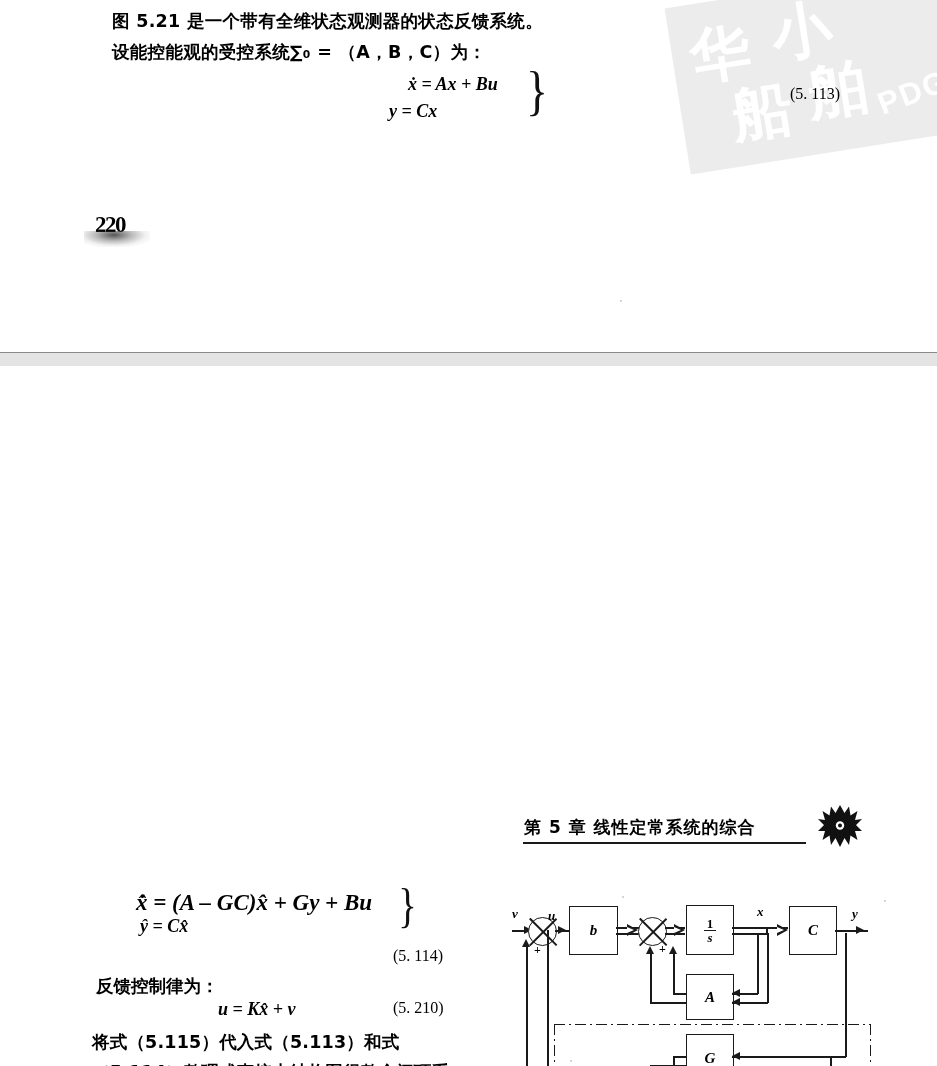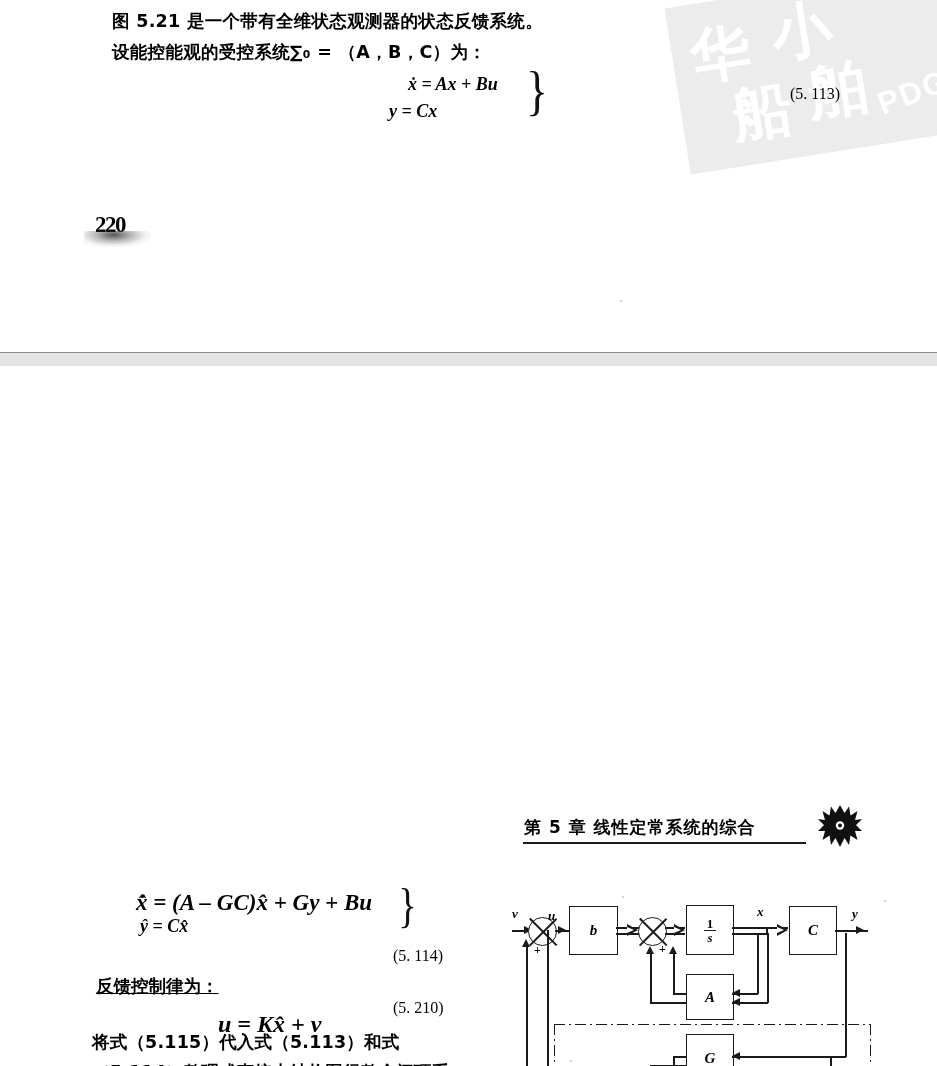--- a/index.html
+++ b/index.html
@@ -65,22 +65,22 @@
   #hdr-rule{position:absolute;left:523px;top:476px;width:283px;height:2px;background:#1a1a1a;}
   
   #orn{position:absolute;left:818px;top:438px;width:44px;height:44px;}
 
   
   #e114a{left:136px;top:524px;font-size:23px;}
   #e114b{left:140px;top:550px;font-size:18px;}
   #brace114{left:396px;top:516px;font-size:48px;transform:scaleX(.8);}
   #n114{left:393px;top:581px;font-size:16px;}
 
-  #l-fk{left:96px;top:608px;font-size:17.5px;text-decoration:underline;}
-  #e115{left:218px;top:633px;font-size:24px;margin-top:12px;}
+  #l-fk{left:96px;top:608px;font-size:17.5px;}
+  #e115{left:218px;top:633px;font-size:18px;}
   #n115{left:393px;top:633px;font-size:16px;}
 
   #l-s1{left:92px;top:664px;font-size:17.5px;letter-spacing:.2px;}
   #l-s2{left:92px;top:694px;font-size:17.5px;letter-spacing:.2px;}
 
   
   #diagram{position:absolute;left:512px;top:524px;width:425px;height:345px;}
   #diagram .blk{position:absolute;border:1.6px solid #1a1a1a;background:#fff;
                 display:flex;align-items:center;justify-content:center;
                 font-family:"Liberation Serif","DejaVu Serif",serif;

